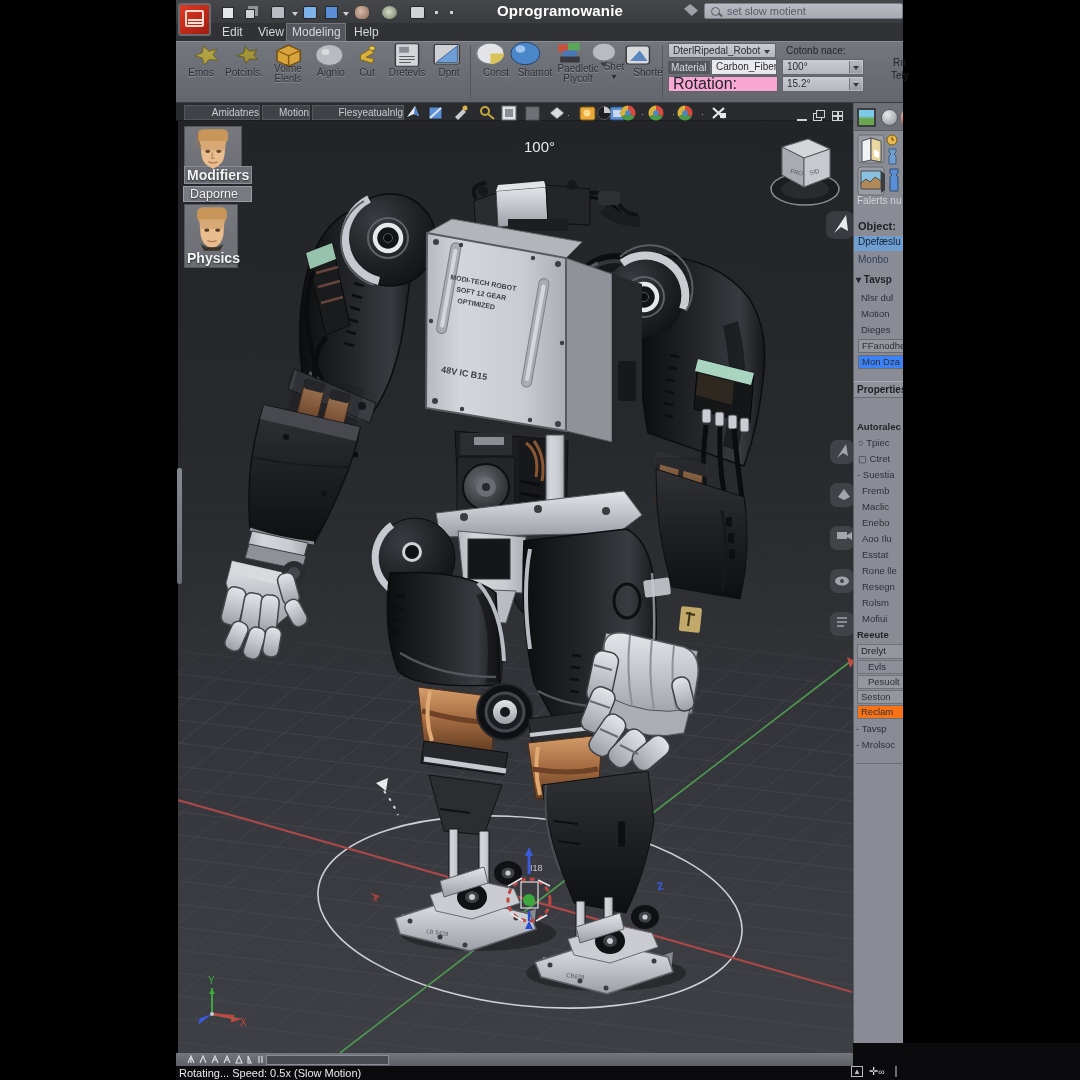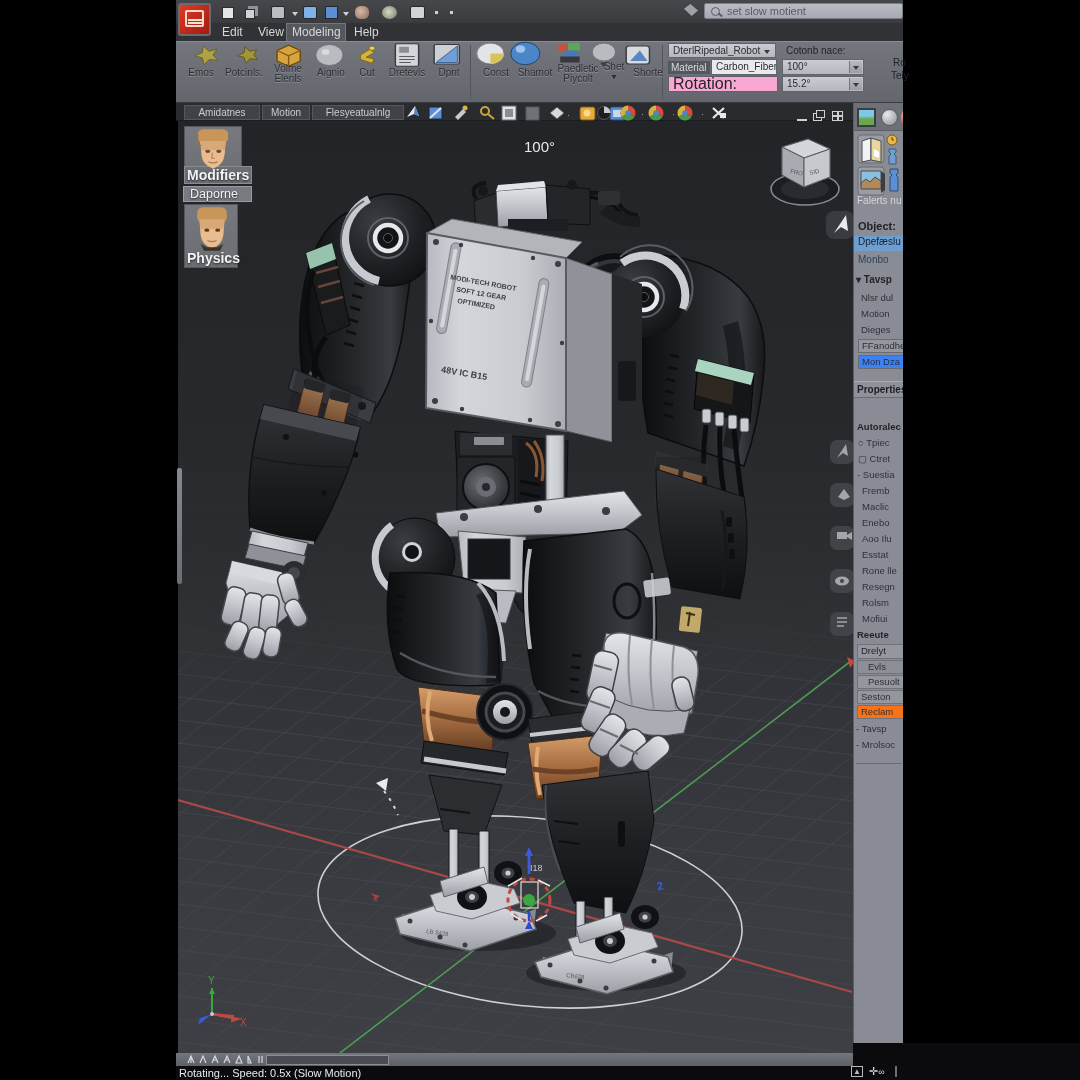--- a/index.html
+++ b/index.html
@@ -22,21 +22,21 @@
 #toolbar{left:176px;top:41px;width:727px;height:62px;background:linear-gradient(#74767e,#64666e);border-top:1px solid #8a8c93;border-bottom:1px solid #3c3d41;}
 .tlabel{color:#2e2f33;font-size:10px;line-height:10px;z-index:7;text-align:center;z-index:8;text-shadow:0 1px 0 rgba(255,255,255,.25);}
 .tsep{top:45px;width:1px;height:54px;background:#53555c;z-index:6;}
 
 .fld{background:linear-gradient(#c9ccd2,#b4b7bf);border:1px solid #62646b;font-size:10px;color:#2c2d31;line-height:13px;padding-left:4px;z-index:6;overflow:hidden;}
 .flbl{color:#23242a;font-size:10px;z-index:6;}
 .drop{position:absolute;right:1px;top:1px;bottom:1px;width:13px;background:linear-gradient(#b7bac1,#9b9ea6);border-left:1px solid #74767d;}
 .drop:after{content:"";position:absolute;left:3px;top:5px;border:3.5px solid transparent;border-top:4px solid #3a3b40;}
 
 #tabrow{left:176px;top:103px;width:727px;height:18px;background:#2a2b2e;border-bottom:1px solid #1c1d1f;}
-.vtab{top:105px;height:15px;background:#404248;border:1px solid #55575d;color:#c9ccd2;font-size:10px;text-align:center;line-height:14px;z-index:6;}
+.vtab{top:105px;height:15px;background:#404248;border:1px solid #55575d;color:#c9ccd2;font-size:10px;text-align:right;line-height:14px;z-index:6;}
 
 #viewport{left:178px;top:121px;width:675px;height:932px;background:linear-gradient(#232427 0%,#27282b 30%,#313337 55%,#3a3c40 75%,#3e4044 100%);overflow:hidden;box-shadow:inset 0 0 70px 12px rgba(0,0,0,.30);}
 
 .lbox{background:linear-gradient(#77797f,#6b6d73);border:1px solid #55565b;z-index:8;}
 .llabel{color:#f2f3f5;font-weight:bold;z-index:9;text-shadow:0 1px 2px #222;}
 
 #rpanel{left:853px;top:103px;width:50px;height:940px;background:#898c94;border-left:1px solid #5c5e64;z-index:7;overflow:hidden;}
 
 #timeline{left:176px;top:1053px;width:677px;height:13px;background:linear-gradient(#74767e,#5e6068);z-index:7;}
 #tslider{left:266px;top:1055px;width:123px;height:10px;background:#4a4c52;border:1px solid #8b8e95;z-index:8;}
@@ -44,20 +44,21 @@
 #stext{left:179px;top:1067px;color:#e8e9eb;font-size:11px;z-index:8;}
 </style>
 </head>
 <body>
 <div id="stage">
   <div id="titlebar" class="abs"></div>
   <div id="logo" class="abs">
       <div class="g"></div>
       <div class="g2"></div>
     </div>
+  <div id="apptitle" class="abs">Oprogramowanie</div>
   <div id="searchbox" class="abs">set slow motient</div>
 
   <div class="abs tico" style="left:222px;top:7px;width:12px;height:12px;background:#e4e5e8;border:1px solid #2a2b2e;"></div>
   <div class="abs tico" style="left:245px;top:9px;width:10px;height:10px;background:#cfd1d5;border:1px solid #2a2b2e;box-shadow:3px -3px 0 #8f9298;"></div>
   <div class="abs tico" style="left:271px;top:6px;width:14px;height:13px;background:#b9bcc2;border:1px solid #26272a;border-radius:2px;"></div>
   <div class="abs tico" style="left:292px;top:12px;border:3px solid transparent;border-top:4px solid #cfd1d5;"></div>
   <div class="abs tico" style="left:303px;top:6px;width:14px;height:13px;background:#7db3e8;border:1px solid #26272a;border-radius:2px;"></div>
   <div class="abs tico" style="left:325px;top:6px;width:13px;height:13px;background:#5a8fd6;border:1px solid #26272a;"></div>
   <div class="abs tico" style="left:343px;top:12px;border:3px solid transparent;border-top:4px solid #cfd1d5;"></div>
   <div class="abs tico" style="left:355px;top:6px;width:14px;height:13px;background:radial-gradient(circle at 40% 40%,#d8b9a8,#8a6a58);border-radius:40%;"></div>

